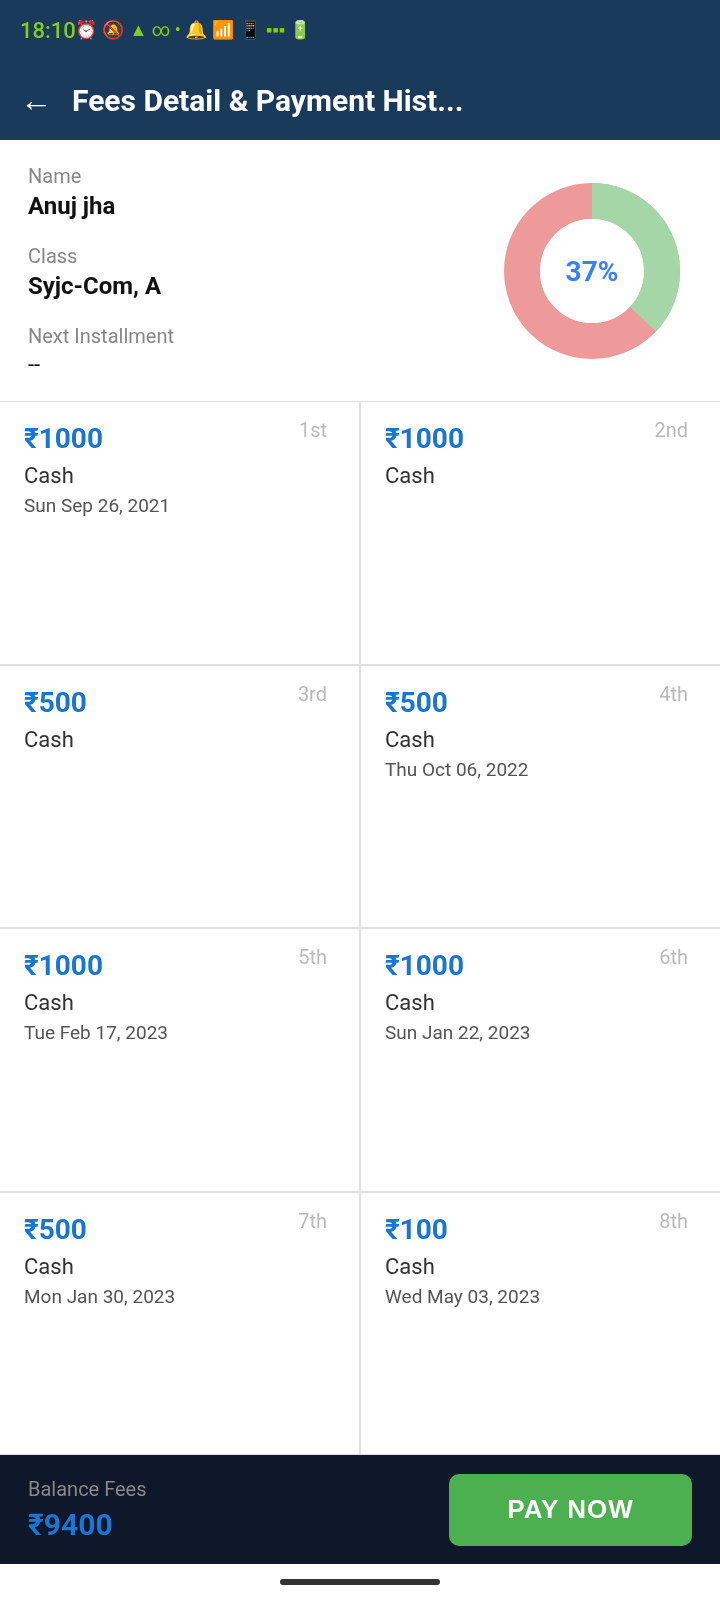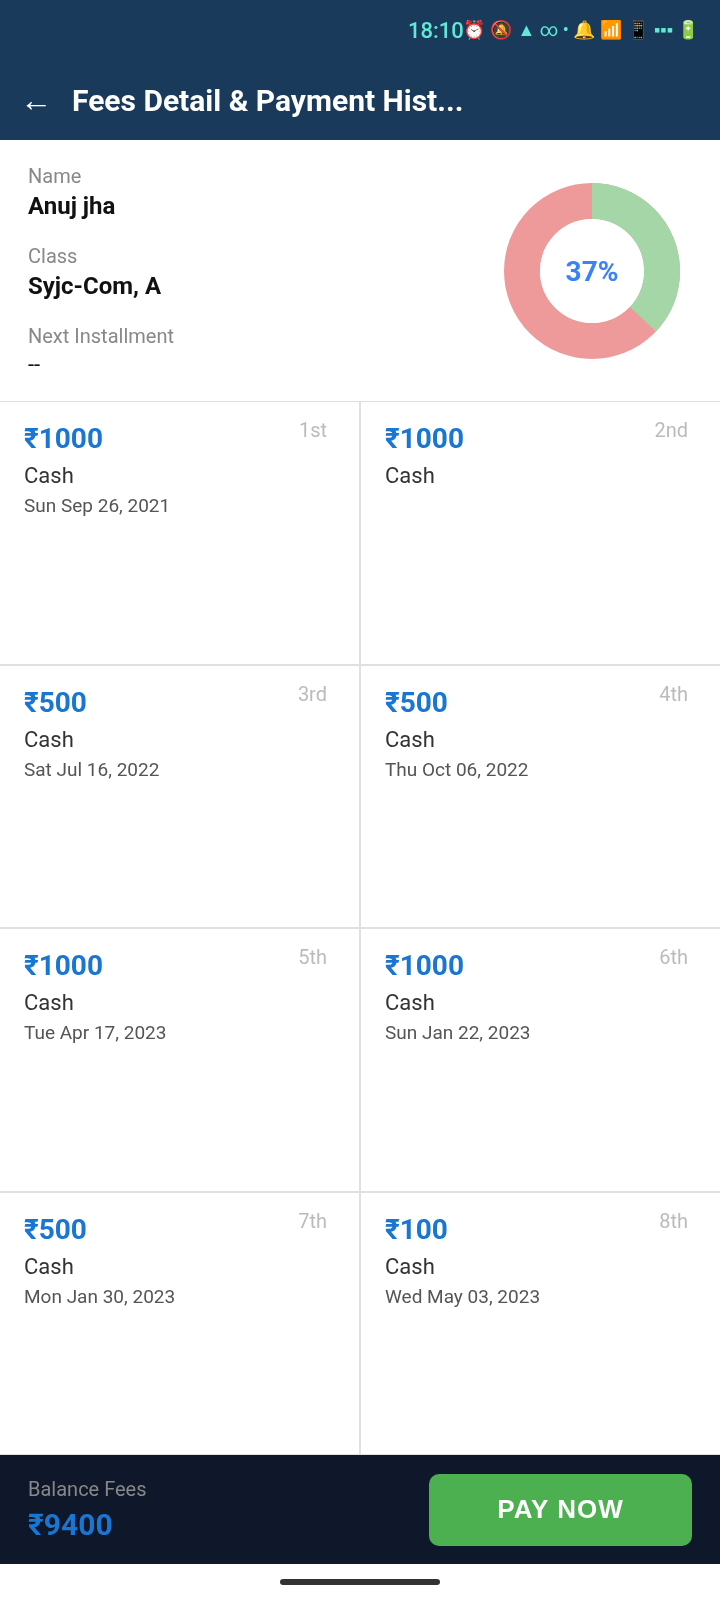--- a/index.html
+++ b/index.html
@@ -9,25 +9,25 @@
       min-height: 1600px;
       font-family: 'Roboto', Arial, sans-serif;
       background: #f0f0f0;
       display: flex;
       flex-direction: column;
     }
 
     
     .status-bar {
       background: #1a3a5c;
-      color: #5eead4;
+      color: #84cc16;
       height: 60px;
       display: flex;
       align-items: center;
-      justify-content: flex-end;
+      justify-content: flex-start;
       padding: 8px 20px;
       font-size: 22px;
     }
     .status-time { font-weight: 500; }
     .status-icons { display: flex; align-items: center; gap: 6px; font-size: 18px; }
 
     
     .header {
       background: #1a3a5c;
       color: white;
@@ -163,21 +163,21 @@
     .balance-amount {
       color: #1976d2;
       font-size: 30px;
       font-weight: bold;
     }
     .pay-now-btn {
       background: #4caf50;
       color: white;
       border: none;
       border-radius: 10px;
-      width: 263px;
+      width: 243px;
       height: 72px;
       font-size: 26px;
       font-weight: bold;
       cursor: pointer;
       letter-spacing: 1px;
     }
 
     
     .home-indicator {
       background: white;
@@ -242,33 +242,32 @@
     </div>
     <div class="payment-card">
       <span class="installment-number">2nd</span>
       <div class="payment-amount">₹1000</div>
       <div class="payment-method">Cash</div>
     </div>
     <div class="payment-card">
       <span class="installment-number">3rd</span>
       <div class="payment-amount">₹500</div>
       <div class="payment-method">Cash</div>
-      <div class="payment-date">Sat Jul 16, 2022</div>
     </div>
     <div class="payment-card">
       <span class="installment-number">4th</span>
       <div class="payment-amount">₹500</div>
       <div class="payment-method">Cash</div>
       <div class="payment-date">Thu Oct 06, 2022</div>
     </div>
     <div class="payment-card">
       <span class="installment-number">5th</span>
       <div class="payment-amount">₹1000</div>
       <div class="payment-method">Cash</div>
-      <div class="payment-date">Tue Apr 17, 2023</div>
+      <div class="payment-date">Tue Feb 17, 2023</div>
     </div>
     <div class="payment-card">
       <span class="installment-number">6th</span>
       <div class="payment-amount">₹1000</div>
       <div class="payment-method">Cash</div>
       <div class="payment-date">Sun Jan 22, 2023</div>
     </div>
     <div class="payment-card">
       <span class="installment-number">7th</span>
       <div class="payment-amount">₹500</div>

